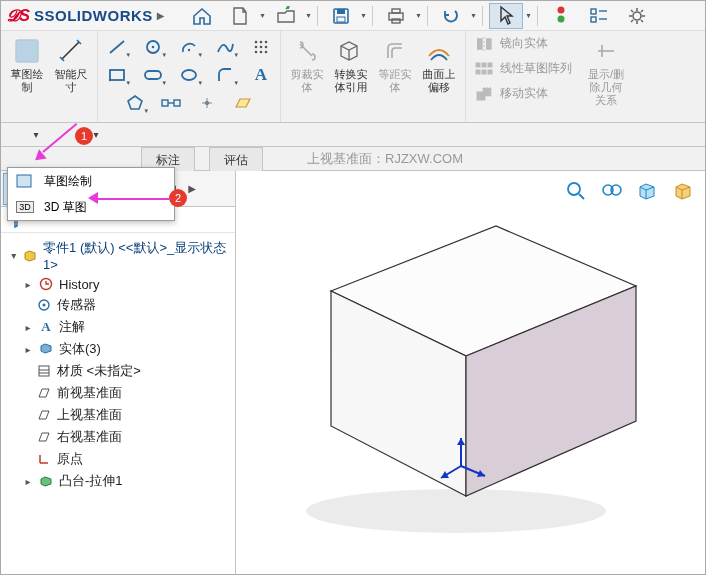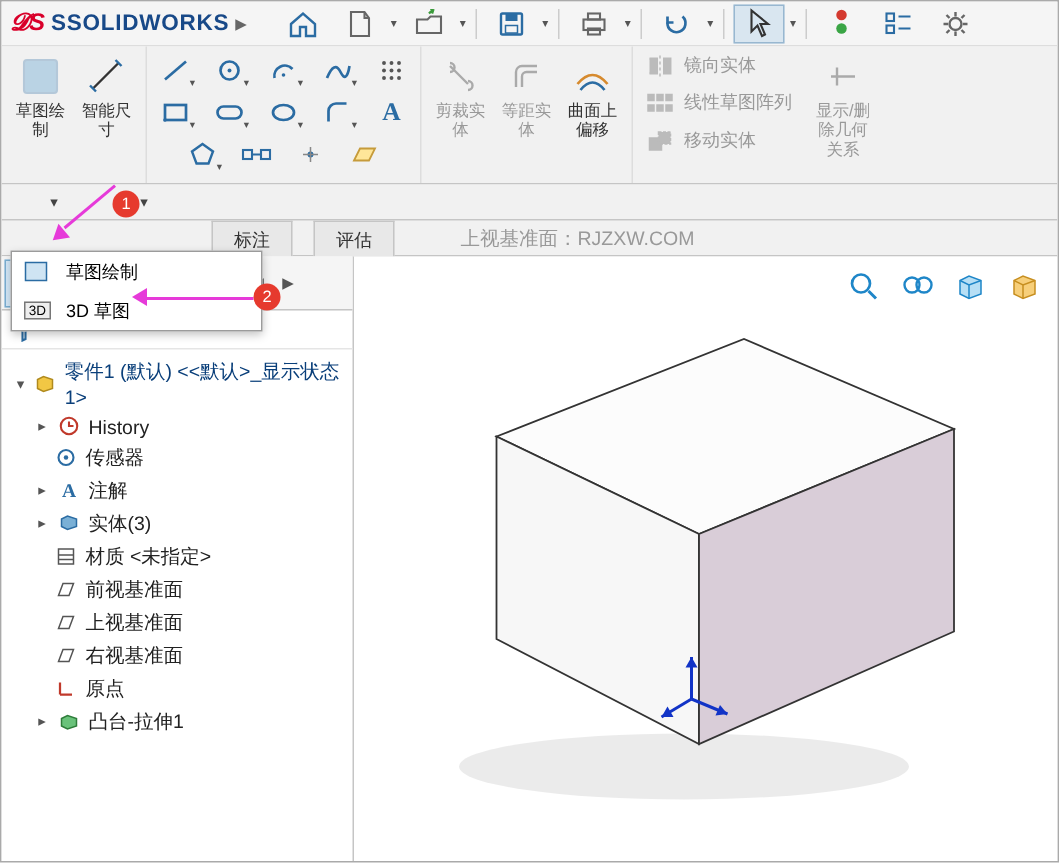--- a/index.html
+++ b/index.html
@@ -294,20 +294,29 @@
     <div style="display:flex">
       <div class="ribbon-btn-big disabled">
         <div class="icon">
             <svg width="26" height="26">
               <path d="M6 6 L18 18 M6 10 A3 3 0 1 0 6 4 M18 22 A3 3 0 1 0 18 16" fill="none" stroke="#aaa" stroke-width="1.6"></path>
             </svg>
           </div>
         <span class="grayed" style="white-space:pre-line">剪裁实
 体</span>
       </div>
+      <div class="ribbon-btn-big">
+        <div class="icon">
+            <svg width="28" height="26">
+              <path d="M4 18 L12 22 L20 18 L20 8 L12 4 L4 8 Z M4 8 L12 12 L20 8 M12 12 L12 22" fill="none" stroke="#666" stroke-width="1.3"></path>
+            </svg>
+          </div>
+        <span style="white-space:pre-line">转换实
+体引用</span>
+      </div>
       <div class="ribbon-btn-big disabled">
         <div class="icon">
             <svg width="26" height="26">
               <path d="M6 20 L6 10 A4 4 0 0 1 10 6 L20 6" fill="none" stroke="#aaa" stroke-width="1.6"></path>
               <path d="M10 20 L10 13 A3 3 0 0 1 13 10 L20 10" fill="none" stroke="#aaa" stroke-width="1.6"></path>
             </svg>
           </div>
         <span class="grayed" style="white-space:pre-line">等距实
 体</span>
       </div>

